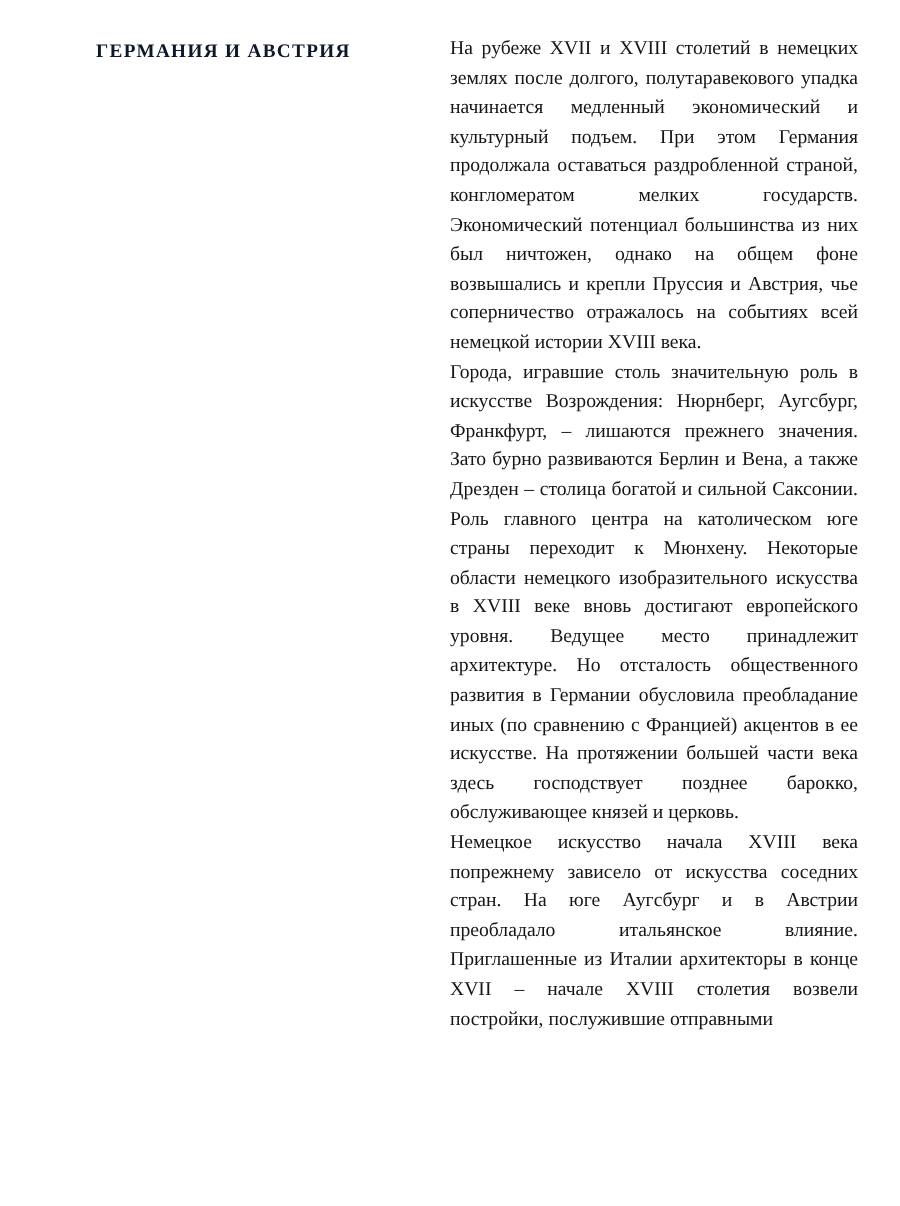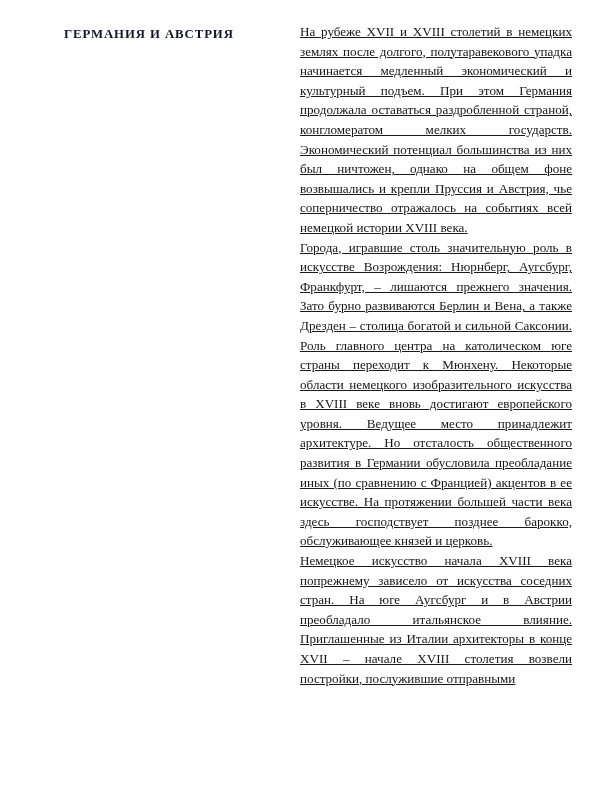--- a/index.html
+++ b/index.html
@@ -33,21 +33,20 @@
     letter-spacing: 0.9px;
     color: #0f172a;
     line-height: 1.3;
     margin-left: 16px;
   }
   .text-column {
     position: absolute;
     left: 300px;
     top: 22px;
     width: 272px;
-    text-decoration: underline;
   }
   .para {
     margin: 0;
     font-size: 13.1px;
     line-height: 19.6px;
     text-align: justify;
     text-justify: inter-word;
     color: #151515;
     hyphens: manual;
   }

